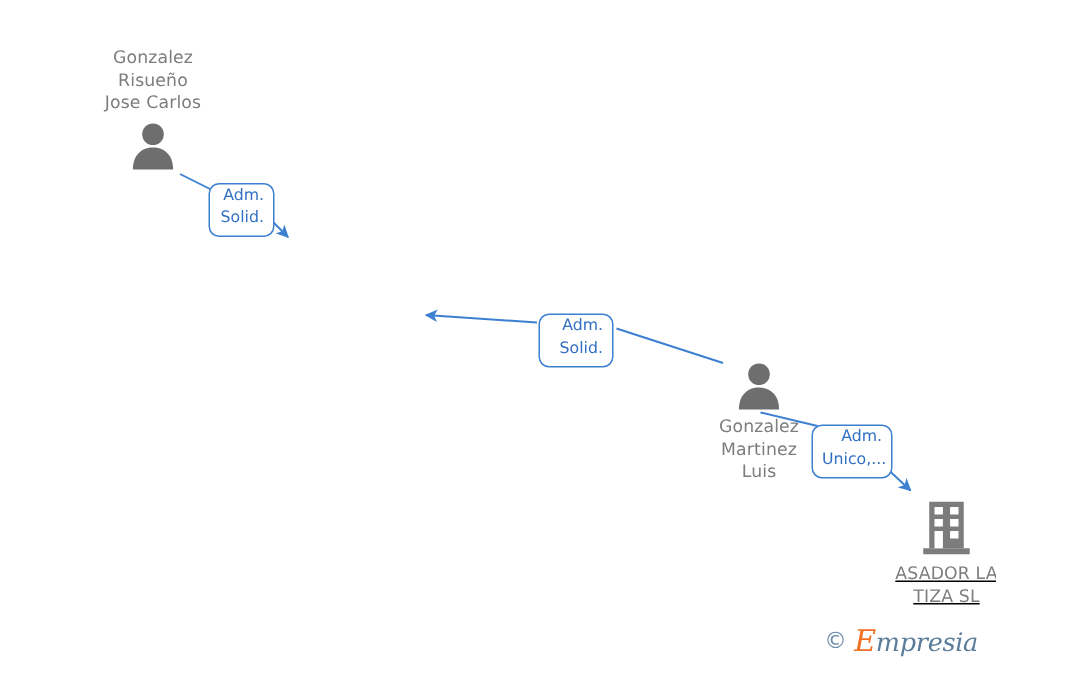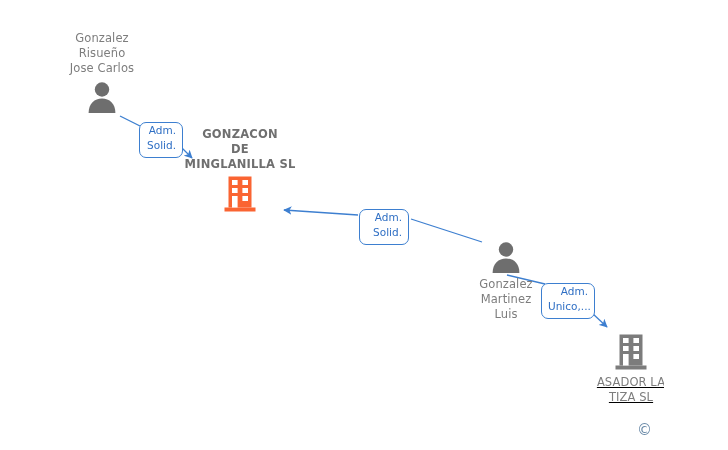--- a/index.html
+++ b/index.html
@@ -137,39 +137,20 @@
 Jose Carlos</div>
     <svg class="glyph person-icon" viewBox="0 0 34 34" xmlns="http://www.w3.org/2000/svg" style="margin-top:4px;">
       <circle cx="17" cy="9.5" r="7.2" fill="#6e6e6e"></circle>
       <path d="M 3.6 33 C 3.6 23.2 9.6 18.4 17 18.4 C 24.4 18.4 30.4 23.2 30.4 33 Z" fill="#6e6e6e"></path>
     </svg>
   </div>
 
   <div class="badge" style="left:139px; top:122px; width:44px;">Adm.
 Solid.</div>
 
-  <div class="node" style="left:165px; top:127px;">
-    <div class="node-label company">GONZACON
-DE
-MINGLANILLA SL</div>
-    <svg class="glyph building-icon" viewBox="0 0 34 36" xmlns="http://www.w3.org/2000/svg" style="margin-top:4px;">
-      <g fill="#fa6432">
-        <rect x="5.5" y="0.5" width="23" height="31"></rect>
-        <rect x="1.5" y="31.5" width="31" height="4"></rect>
-      </g>
-      <g fill="#ffffff">
-        <rect x="9" y="4" width="5.6" height="5"></rect>
-        <rect x="19.4" y="4" width="5.6" height="5"></rect>
-        <rect x="9" y="12" width="5.6" height="5"></rect>
-        <rect x="19.4" y="12" width="5.6" height="5"></rect>
-        <rect x="19.4" y="20" width="5.6" height="5"></rect>
-        <rect x="9" y="20" width="5.6" height="11.5"></rect>
-      </g>
-    </svg>
-  </div>
 
   <div class="badge" style="left:359px; top:209px; width:50px;">Adm.
 Solid.</div>
 
   <div class="node" style="left:431px; top:240px;">
     <svg class="glyph person-icon" viewBox="0 0 34 34" xmlns="http://www.w3.org/2000/svg">
       <circle cx="17" cy="9.5" r="7.2" fill="#6e6e6e"></circle>
       <path d="M 3.6 33 C 3.6 23.2 9.6 18.4 17 18.4 C 24.4 18.4 30.4 23.2 30.4 33 Z" fill="#6e6e6e"></path>
     </svg>
     <div class="node-label" style="margin-top:3px;">Gonzalez
@@ -194,15 +175,16 @@
         <rect x="19.4" y="20" width="5.6" height="5"></rect>
         <rect x="9" y="20" width="5.6" height="11.5"></rect>
       </g>
     </svg>
     <div class="node-label" style="margin-top:5px;">ASADOR LA
 TIZA SL</div>
   </div>
 
   <div class="watermark">
     <span class="copy">©</span>
+    <span class="brand"><span class="cap">E</span><span>mpresia</span></span>
   </div>
 
 </div>
 
 </body></html>

